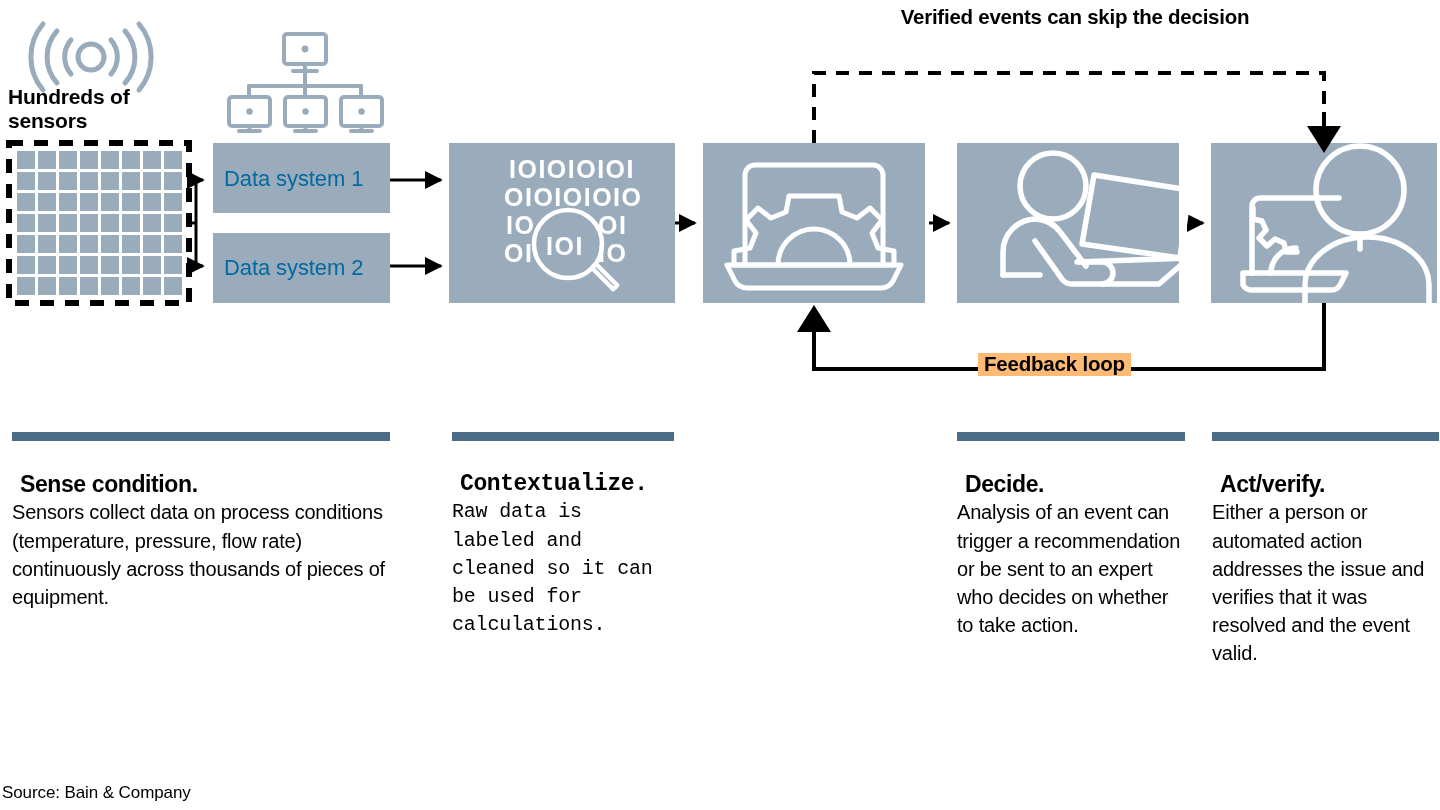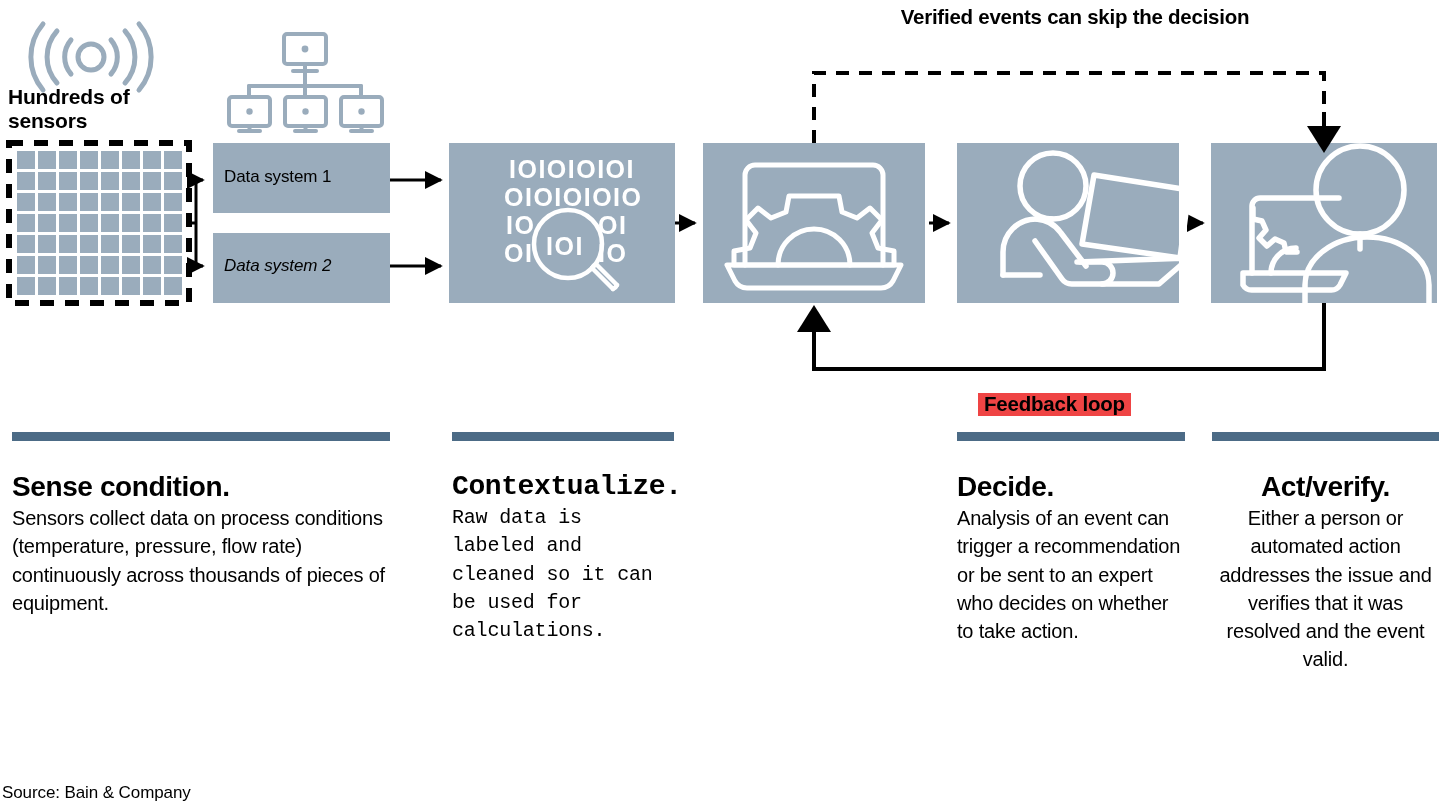--- a/index.html
+++ b/index.html
@@ -37,28 +37,28 @@
     text-align: left;
     font-size: 21px;
     font-weight: bold;
     line-height: 1.12;
     letter-spacing: -0.2px;
   }
 
   
   .ds-label {
     position: absolute;
-    color: #000000;
-    font-size: 17px;
+    color: #0369a1;
+    font-size: 22px;
     line-height: 1;
     letter-spacing: -0.1px;
     white-space: nowrap;
   }
   #ds1-label { left: 224px; top: 168px; }
-  #ds2-label { left: 224px; top: 257px; font-style: italic; }
+  #ds2-label { left: 224px; top: 257px; }
 
   
   .top-annotation {
     position: absolute;
     left: 810px;
     top: 3px;
     width: 530px;
     text-align: center;
     font-size: 20.5px;
     font-weight: bold;
@@ -67,55 +67,54 @@
   }
 
   
   .feedback-label {
     position: absolute;
     left: 978px;
     top: 353px;
     font-size: 20.5px;
     font-weight: bold;
     letter-spacing: -0.2px;
-    background: #ef4444;
+    background: #fdba74;
     padding: 0 6px;
     line-height: 1.1;
-    margin-top: 40px;
   }
 
   
   .col {
     position: absolute;
     top: 432px;
   }
   .col .rule {
     height: 9px;
     background: #4c6b86;
     margin-bottom: 30px;
   }
   .col h3 {
-    margin: 0 0 0 0;
-    font-size: 28px;
+    margin: 0 0 0 8px;
+    font-size: 23px;
     font-weight: bold;
     line-height: 1.15;
     letter-spacing: -0.4px;
   }
   .col p {
     margin: 1px 0 0 0;
     font-size: 20px;
     line-height: 1.41;
     letter-spacing: -0.2px;
   }
 
   #col-0 { left: 12px;   width: 378px; }
   #col-1 { left: 452px;  width: 222px; font-family: Liberation Mono, monospace; }
   #col-2 { left: 703px;  width: 243px; }
   #col-3 { left: 957px;  width: 228px; }
-  #col-4 { left: 1212px; width: 227px; text-align: center; }
+  #col-4 { left: 1212px; width: 227px; }
 
   .source {
     position: absolute;
     left: 2px;
     top: 783px;
     font-size: 17px;
     letter-spacing: -0.1px;
   }
 </style>
 </head>

